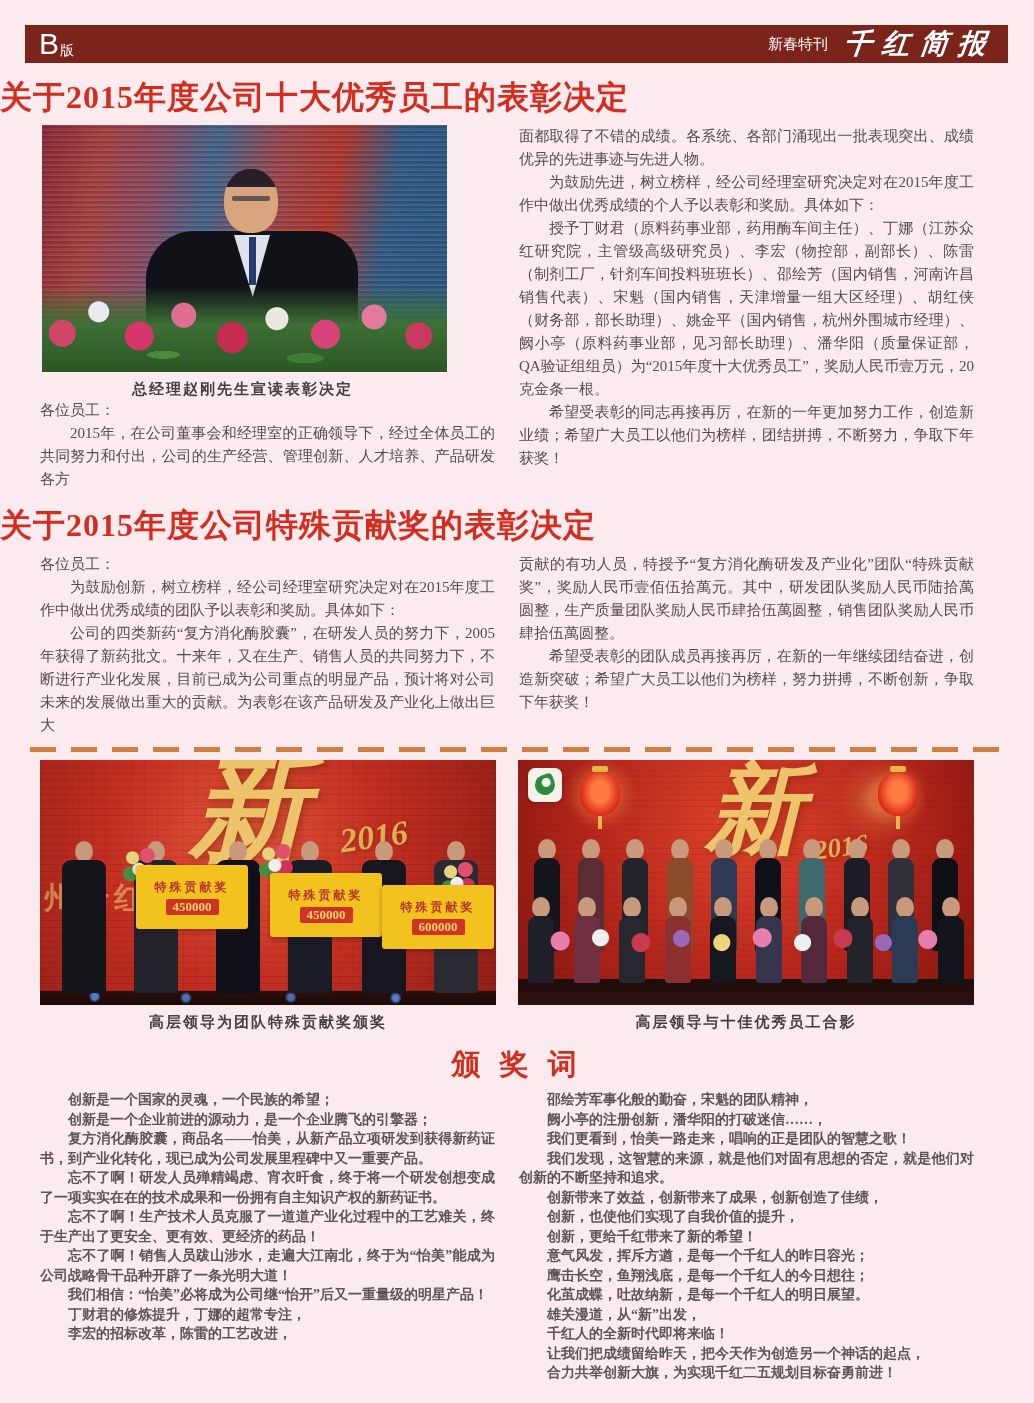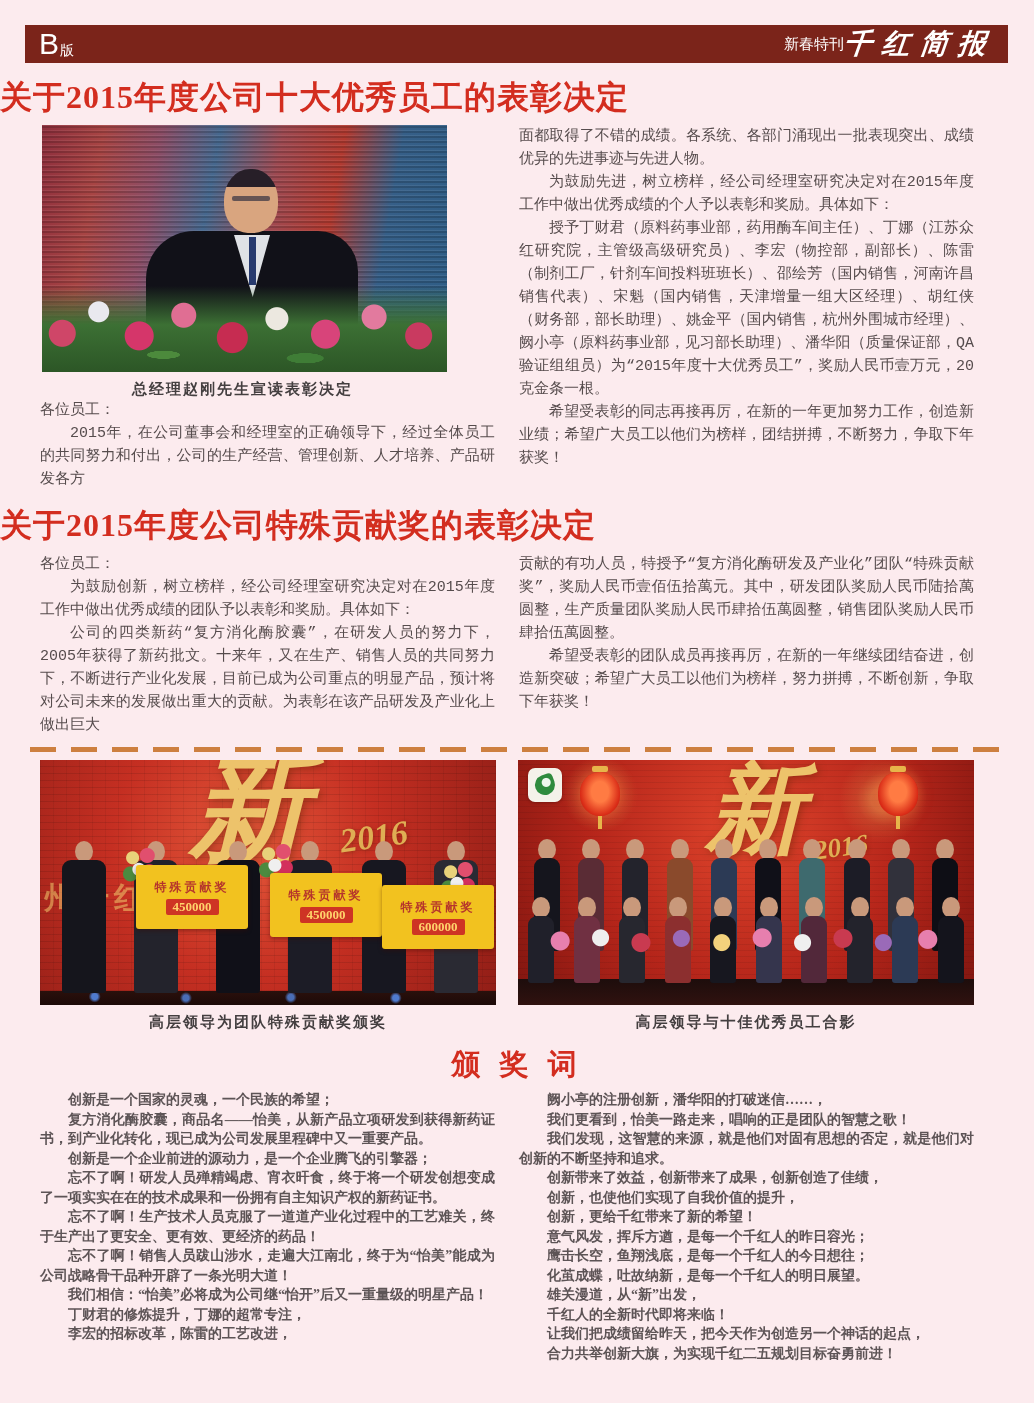--- a/index.html
+++ b/index.html
@@ -12,41 +12,41 @@
 
   
   .masthead {
     margin:25px 26px 0 25px; height:38px; background:#7b241a; color:#fff;
     display:flex; align-items:center; justify-content:space-between;
     padding:0 12px 0 14px; box-sizing:border-box;
   }
   .edition { display:flex; align-items:flex-end; font-family:"Liberation Sans","DejaVu Sans",sans-serif; }
   .ed-b { font-size:30px; line-height:30px; font-weight:normal; }
   .ed-s { font-size:14px; line-height:18px; margin-left:1px; }
-  .mh-right { display:flex; align-items:center; gap:0; }
+  .mh-right { display:flex; align-items:center; gap:16px; }
   .issue { font-size:15px; font-family:"Liberation Sans","DejaVu Sans",sans-serif; }
   .mh-title {
     font-size:28px; font-weight:bold; font-style:italic; letter-spacing:10px;
     font-family:"Liberation Serif","DejaVu Serif",serif; transform:skewX(-6deg);
   }
 
   
   h1.art-title, h2.art-title {
     margin:14px 0 8px; text-align:left; color:#d32d1f;
     font-size:32px; line-height:40px; font-weight:bold; letter-spacing:1px;
   }
   h3.speech-title {
     margin:14px 0 8px; text-align:center; color:#d32d1f;
     font-size:29px; line-height:36px; font-weight:bold; letter-spacing:6px;
   }
 
   
   .cols { display:flex; gap:24px; padding:0 40px; }
   .col { width:455px; box-sizing:border-box; }
-  .art { margin:0; font-size:15px; line-height:23px; color:#564c4d; text-align:justify;font-family:Liberation Mono, monospace; }
+  .art { margin:0; font-size:15px; line-height:23px; color:#564c4d; text-align:justify; }
   .ind { text-indent:2em; }
 
   
   .speech p { margin:0; font-size:14px; line-height:19.5px; color:#5d5456; text-align:justify; text-indent:2em;font-weight:bold; }
 
   
   .caption {
     margin:8px 0 0; text-align:center; font-weight:bold; font-size:15px; color:#443f40;
     font-family:"Liberation Sans","DejaVu Sans",sans-serif; letter-spacing:2px;
   }
@@ -320,30 +320,31 @@
       <p class="caption">高层领导与十佳优秀员工合影</p>
     </div>
 
   </section>
 
   <h3 class="speech-title">颁 奖 词</h3>
 
   <section class="cols speech">
     <div class="col">
       <p>创新是一个国家的灵魂，一个民族的希望；</p>
+      <p>创新是一个企业前进的源动力，是一个企业腾飞的引擎器；</p>
       <p>复方消化酶胶囊，商品名——怡美，从新产品立项研发到获得新药证书，到产业化转化，现已成为公司发展里程碑中又一重要产品。</p>
-      <p>创新是一个企业前进的源动力，是一个企业腾飞的引擎器；</p>
       <p>忘不了啊！研发人员殚精竭虑、宵衣旰食，终于将一个研发创想变成了一项实实在在的技术成果和一份拥有自主知识产权的新药证书。</p>
       <p>忘不了啊！生产技术人员克服了一道道产业化过程中的工艺难关，终于生产出了更安全、更有效、更经济的药品！</p>
       <p>忘不了啊！销售人员跋山涉水，走遍大江南北，终于为“怡美”能成为公司战略骨干品种开辟了一条光明大道！</p>
       <p>我们相信：“怡美”必将成为公司继“怡开”后又一重量级的明星产品！</p>
       <p>丁财君的修炼提升，丁娜的超常专注，</p>
       <p>李宏的招标改革，陈雷的工艺改进，</p>
     </div>
     <div class="col">
+      <p>邵绘芳军事化般的勤奋，宋魁的团队精神，</p>
       <p>阙小亭的注册创新，潘华阳的打破迷信……，</p>
       <p>我们更看到，怡美一路走来，唱响的正是团队的智慧之歌！</p>
       <p>我们发现，这智慧的来源，就是他们对固有思想的否定，就是他们对创新的不断坚持和追求。</p>
       <p>创新带来了效益，创新带来了成果，创新创造了佳绩，</p>
       <p>创新，也使他们实现了自我价值的提升，</p>
       <p>创新，更给千红带来了新的希望！</p>
       <p>意气风发，挥斥方遒，是每一个千红人的昨日容光；</p>
       <p>鹰击长空，鱼翔浅底，是每一个千红人的今日想往；</p>
       <p>化茧成蝶，吐故纳新，是每一个千红人的明日展望。</p>
       <p>雄关漫道，从“新”出发，</p>

